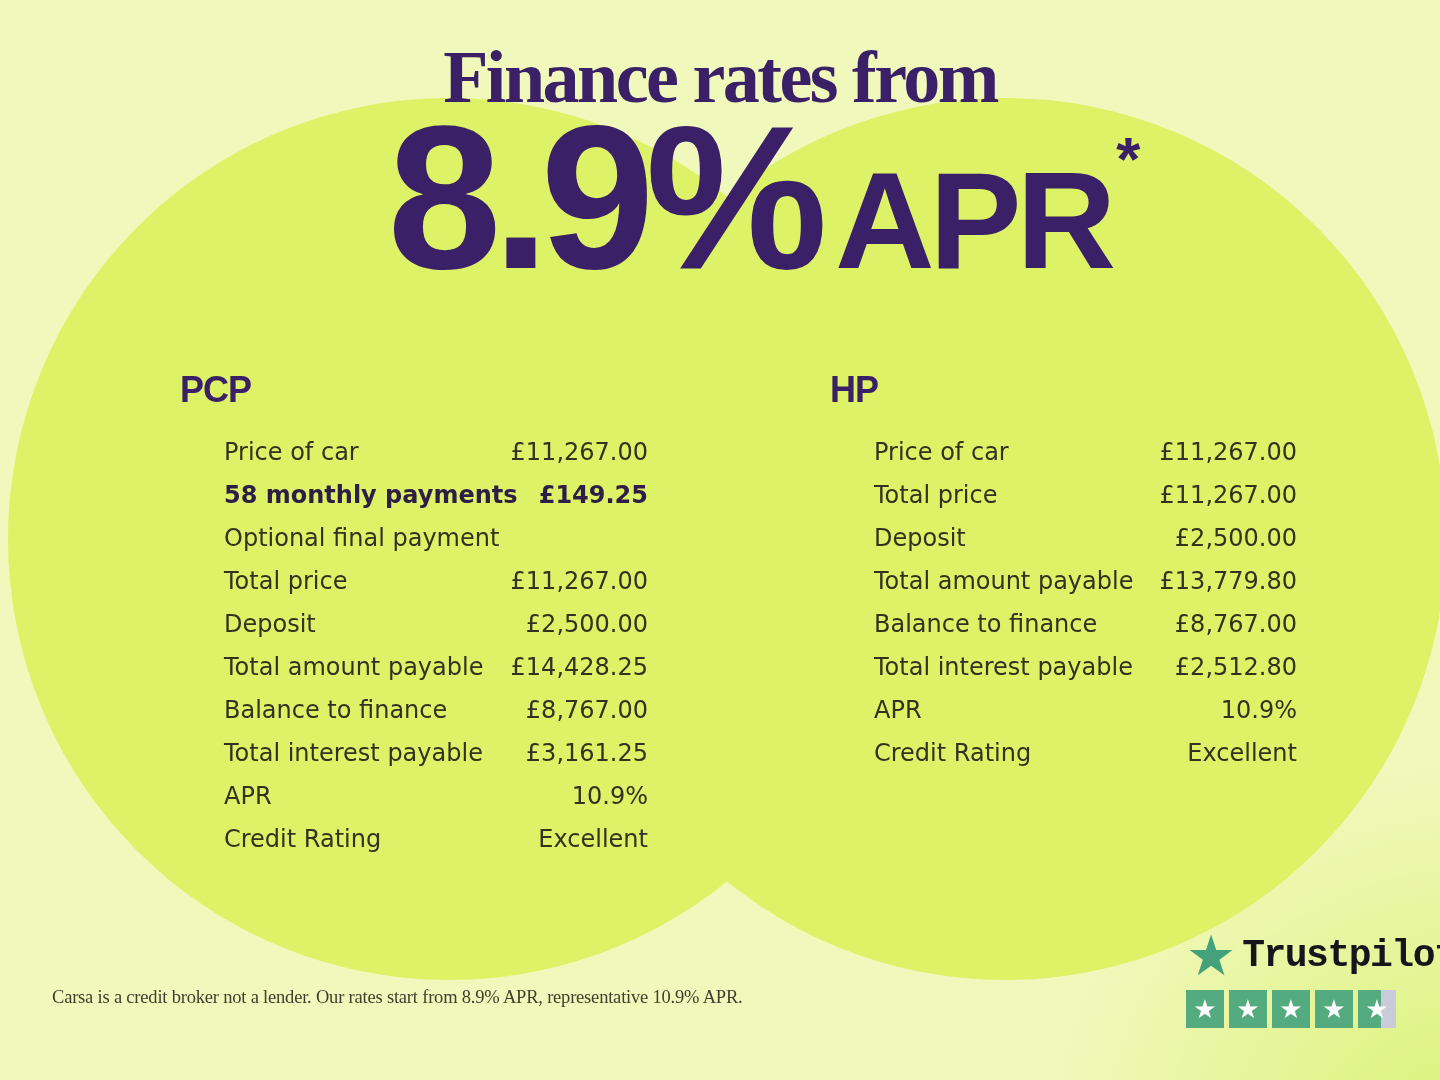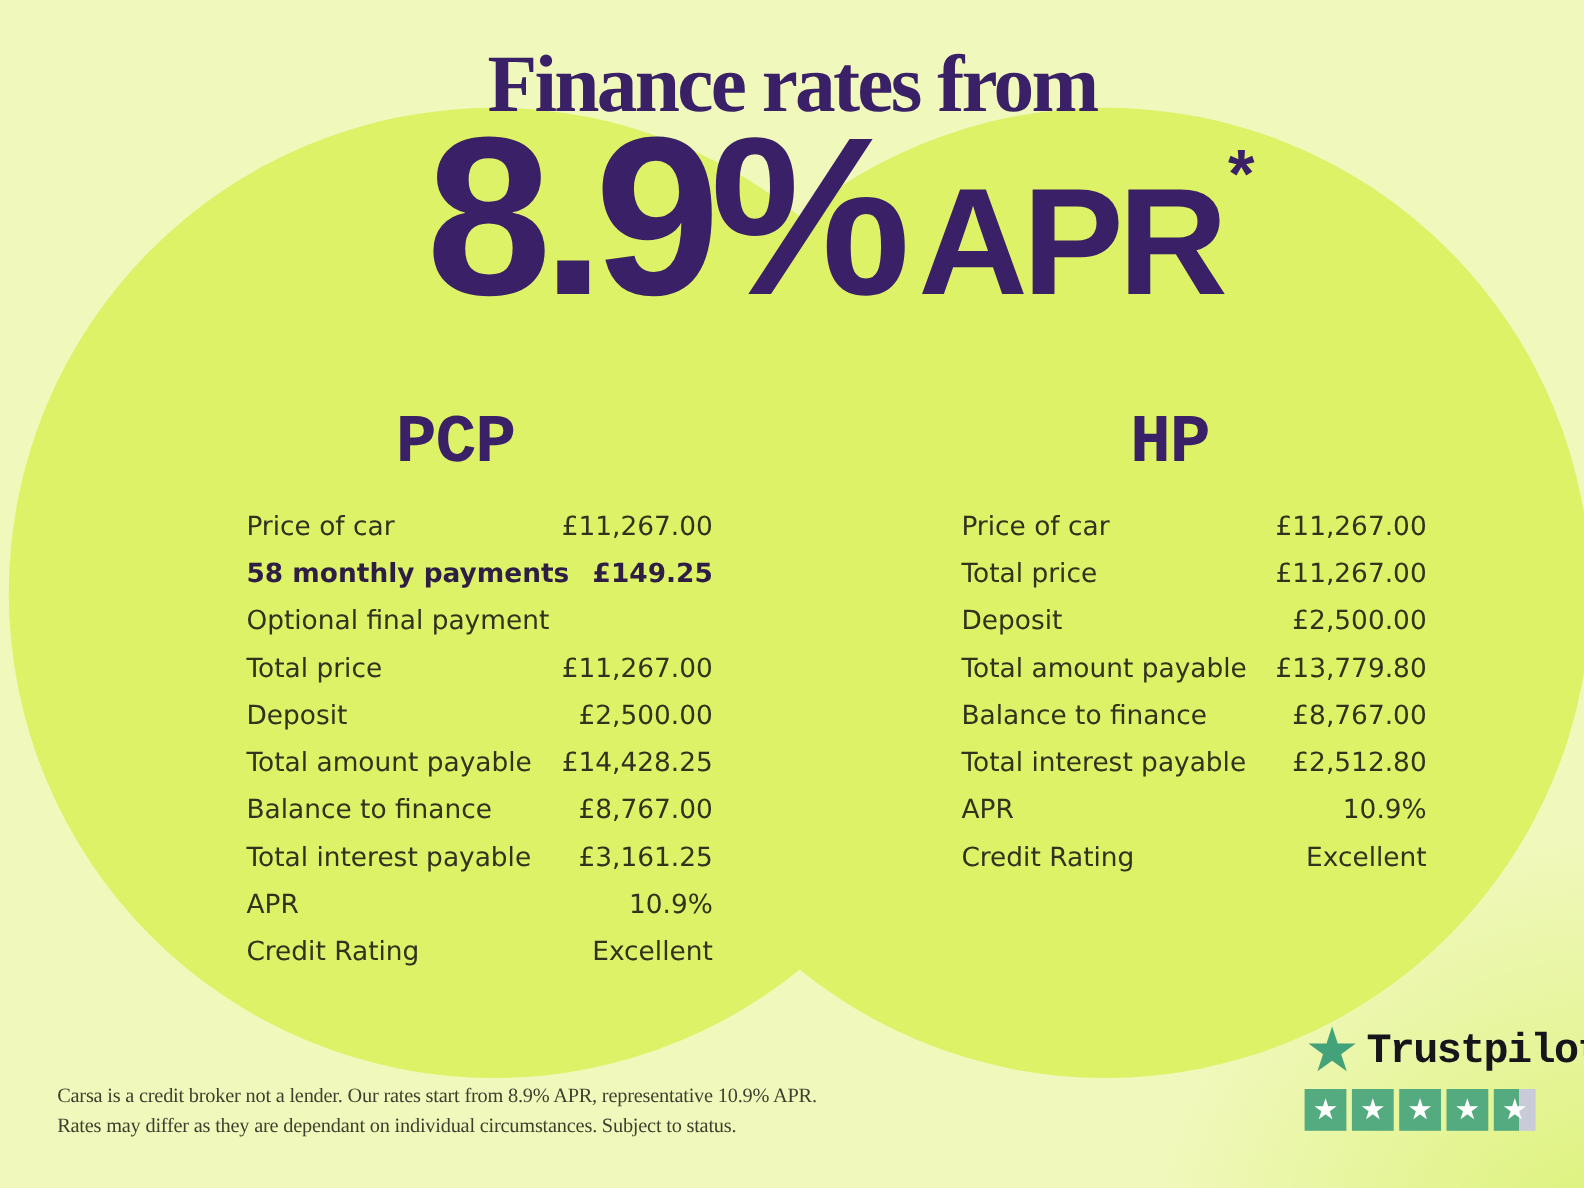--- a/index.html
+++ b/index.html
@@ -33,22 +33,22 @@
   }
   .ast {
     display:inline-block; font-size:62px; line-height:1; position:relative; top:-88px; margin-left:5px;
     letter-spacing:0;
   }
 
   .col { position:absolute; top:372px; color:#32321f; }
   .col-pcp { left:180px; width:468px; }
   .col-hp  { left:830px; width:467px; }
   .col h2 {
-    margin:0 0 22px; text-align:center;
-    font-family:Liberation Mono, monospace; font-weight:bold; font-size:62px; line-height:1;
+    margin:0 0 22px; 
+    font-family:Liberation Sans, sans-serif; font-weight:bold; font-size:36px; line-height:1;
     letter-spacing:-1px; color:#3a2066;
   }
   .row {
     display:flex; justify-content:space-between; align-items:center;
     height:43px; font-size:24px; line-height:1;margin-left:44px;
   }
   .row.bold { font-weight:bold; color:#2e1e45; }
 
   .disclaimer {
     position:absolute; left:52px; top:984px; margin:0;
@@ -166,21 +166,20 @@
         </div>
       <div class="row">
           <span class="lbl">Credit Rating</span>
           <span class="val">Excellent</span>
         </div>
     </div>
   </section>
 
   <p class="disclaimer">
     <span class="dline">Carsa is a credit broker not a lender. Our rates start from 8.9% APR, representative 10.9% APR.</span>
-    <span class="dline">Rates may differ as they are dependant on individual circumstances. Subject to status.</span>
   </p>
 
   <div class="trustpilot">
     <div class="tp-logo-row">
       <span class="tp-star">★</span>
       <span class="tp-name">Trustpilot</span>
     </div>
     <div class="tp-rating">
       <span class="tp-box">★</span>
       <span class="tp-box">★</span>

